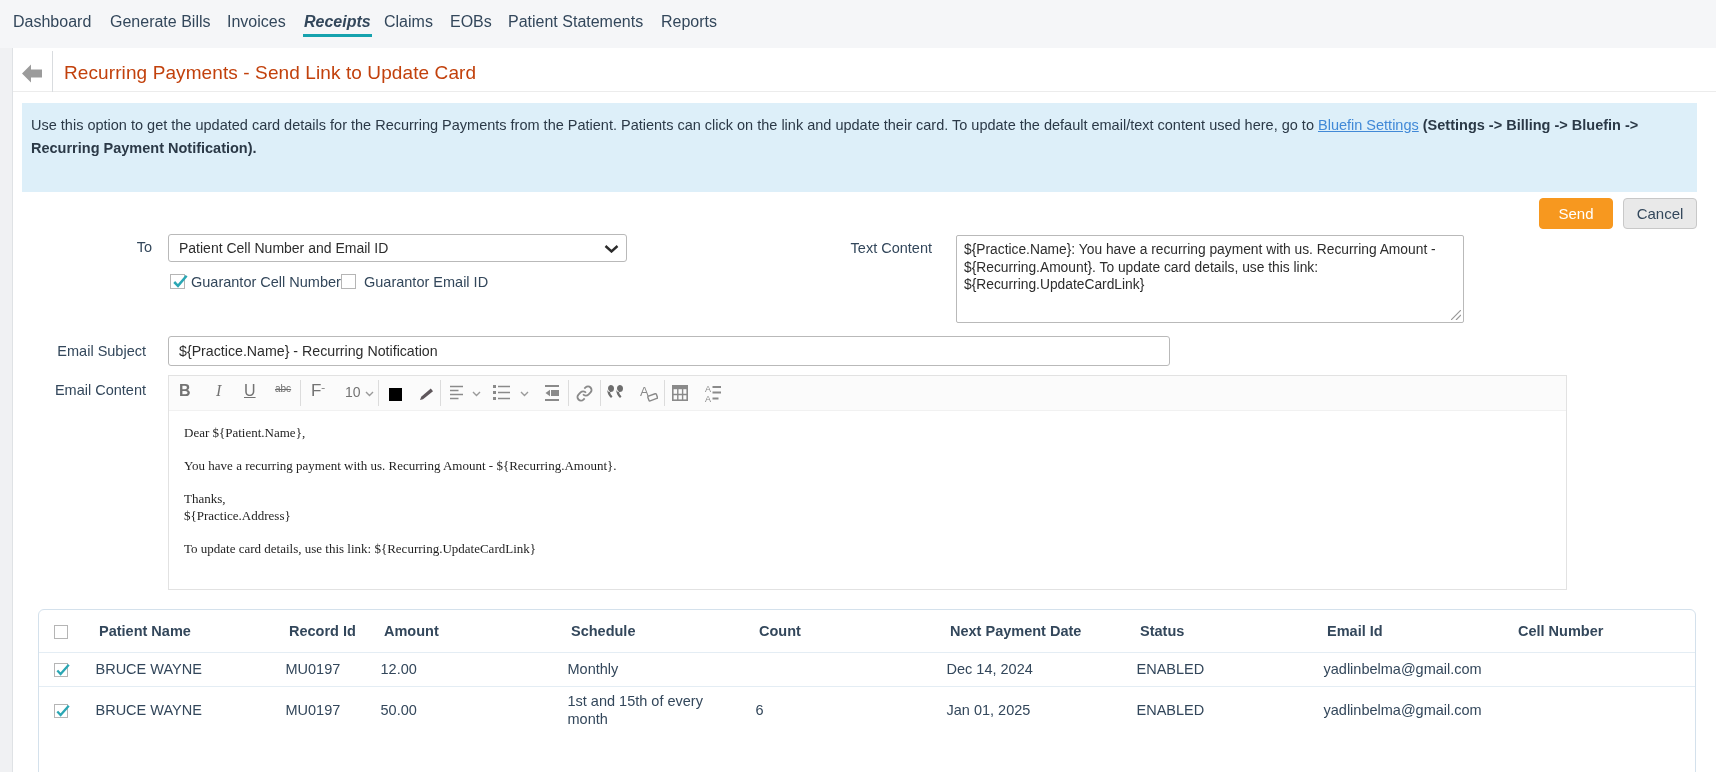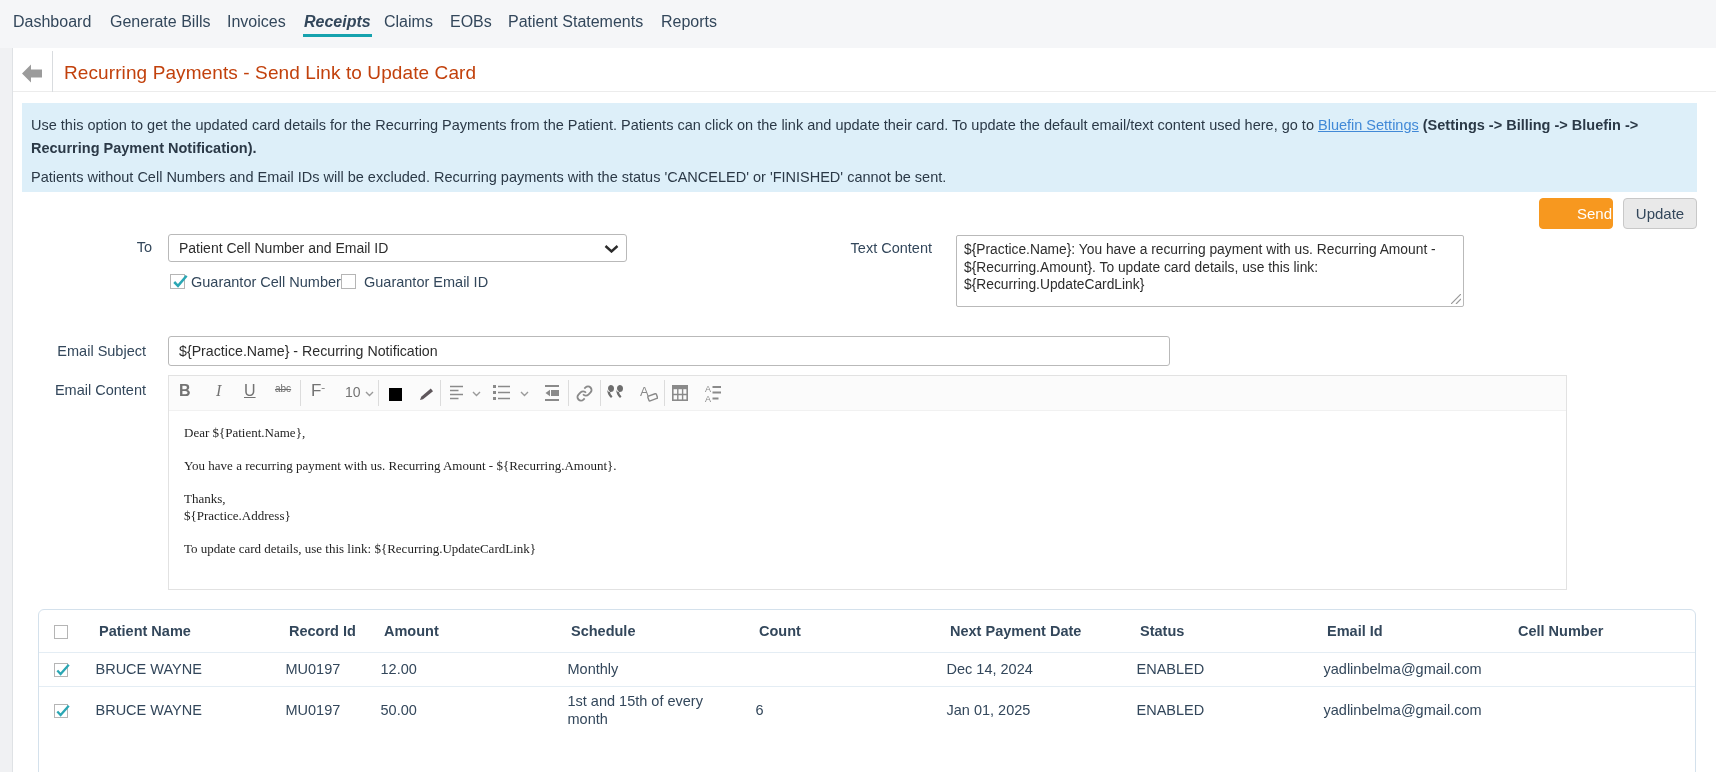--- a/index.html
+++ b/index.html
@@ -21,42 +21,42 @@
 
 .gutter { position:absolute; left:0; top:48px; width:13px; height:724px; background:#f0f1f3; border-right:1px solid #dfe2e5; }
 
 
 .info { position:absolute; left:22px; top:103px; width:1675px; height:89px; background:#ddeff9; color:#2b3947; font-size:14.5px; }
 .info .p1 { position:absolute; left:9px; top:11px; width:1625px; line-height:23px; }
 .info .p2 { position:absolute; left:9px; top:63px; line-height:23px; }
 .info a { color:#4189d7; text-decoration:underline; }
 
 
-.btn-send { position:absolute; left:1539px; top:198px; width:74px; height:31px; background:#f7981f; border:1px solid #f7981f; border-radius:4px; color:#fff; font-size:15px; text-align:right; line-height:29px; }
+.btn-send { position:absolute; left:1539px; top:198px; width:74px; height:31px; background:#f7981f; border:1px solid #f7981f; border-radius:4px; color:#fff; font-size:15px; text-align:center; line-height:29px; }
 .btn-cancel { position:absolute; left:1623px; top:198px; width:74px; height:31px; background:#e9e9e9; border:1px solid #c8c8c8; border-radius:4px; color:#33475b; font-size:15px; text-align:center; line-height:29px; }
 
 
 .lbl { position:absolute; font-size:14.5px; color:#33475b; text-align:right; white-space:nowrap; }
 #lbl-to { left:60px; top:239px; width:92px; }
 #lbl-textcontent { left:800px; top:240px; width:132px; }
 #lbl-subject { left:20px; top:343px; width:126px;text-align:right; }
 #lbl-content { left:20px; top:382px; width:126px; }
 
 .select { position:absolute; left:168px; top:234px; width:459px; height:28px; border:1px solid #b9b9b9; border-radius:3px; background:#fff; font-size:14px; color:#2d2d2d; line-height:26px; padding-left:10px; }
 .select svg { position:absolute; right:7px; top:10px; }
 
 .cb { position:absolute; width:15px; height:15px; background:#fff; border:1px solid #b5b5b5; }
 .cb svg { position:absolute; left:0.5px; top:-1.5px; overflow:visible; }
 #cb1 { left:170px; top:274px; }
 #cb2 { left:341px; top:274px; }
 .cblbl { position:absolute; font-size:14.5px; color:#33475b; top:274px; }
 #cblbl1 { left:191px; }
 #cblbl2 { left:364px; }
 
-.txtarea { position:absolute; left:956px; top:235px; width:508px; height:72px; border:1px solid #b9b9b9; border-radius:2px; background:#fff; font-size:13.8px; color:#2d2d2d; line-height:17.5px; padding:5px 8px 10px 7px; font-family:"Liberation Sans",sans-serif; }
+.txtarea { position:absolute; left:956px; top:235px; width:508px; height:88px; border:1px solid #b9b9b9; border-radius:2px; background:#fff; font-size:13.8px; color:#2d2d2d; line-height:17.5px; padding:5px 8px 10px 7px; font-family:"Liberation Sans",sans-serif; }
 .resz { position:absolute; right:2px; bottom:2px; }
 
 .input { position:absolute; left:168px; top:336px; width:1002px; height:30px; border:1px solid #b9b9b9; border-radius:3px; background:#fff; font-size:14.2px; color:#2d2d2d; line-height:28px; padding-left:10px; }
 
 
 .editor { position:absolute; left:168px; top:375px; width:1399px; height:215px; border:1px solid #e2e2e2; background:#fff; }
 .toolbar { position:absolute; left:0; top:0; width:1397px; height:35px; background:#fbfbfb; border-bottom:1px solid #f1f1f1; }
 .tb { position:absolute; color:#737373; }
 .tbsep { position:absolute; width:1px; height:26px; top:4px; background:#dcdcdc; }
 .edcontent { position:absolute; left:15px; top:48px; font-size:13px; color:#1f1f1f; line-height:17px; font-family:"Liberation Sans",sans-serif; }
@@ -90,25 +90,24 @@
 <div class="hdrcard">
   <svg class="backarrow" viewBox="0 0 20 19">
     <path d="M9 0.5 L9 5.5 L20 5.5 L20 13.5 L9 13.5 L9 18.5 L0 9.5 Z" fill="#9b9b9b"></path>
   </svg>
   <div class="hsep"></div>
   <div class="htitle">Recurring Payments - Send Link to Update Card</div>
 </div>
 
 <div class="info">
   <div class="p1">Use this option to get the updated card details for the Recurring Payments from the Patient. Patients can click on the link and update their card. To update the default email/text content used here, go to <a>Bluefin Settings</a> <b>(Settings -&gt; Billing -&gt; Bluefin -&gt; Recurring Payment Notification).</b></div>
-  <div class="p2">Patients without Cell Numbers and Email IDs will be excluded. Recurring payments with the status 'CANCELED' or 'FINISHED' cannot be sent.</div>
 </div>
 
 <div class="btn-send">Send</div>
-<div class="btn-cancel">Update</div>
+<div class="btn-cancel">Cancel</div>
 
 <div class="lbl" id="lbl-to">To</div>
 <div class="select">Patient Cell Number and Email ID
   <svg width="15" height="8" viewBox="0 0 15 8">
       <path d="M1.5 1 L7.5 6.5 L13.5 1" fill="none" stroke="#2b2b2b" stroke-width="2.4"></path>
     </svg>
 </div>
 
 <span class="cb" id="cb1">
     <svg width="16" height="16" viewBox="0 0 16 16">

